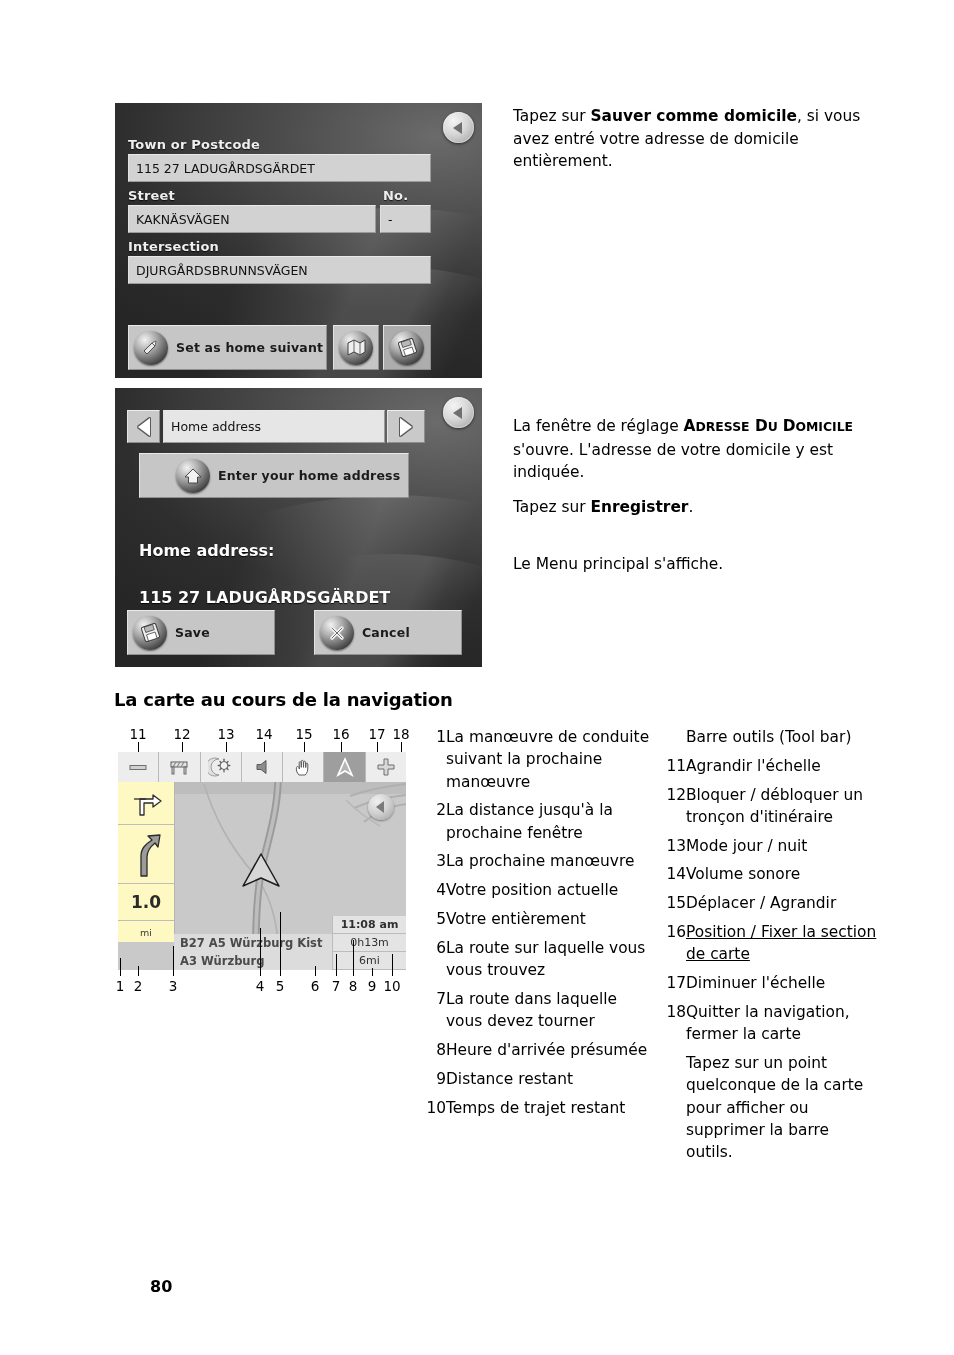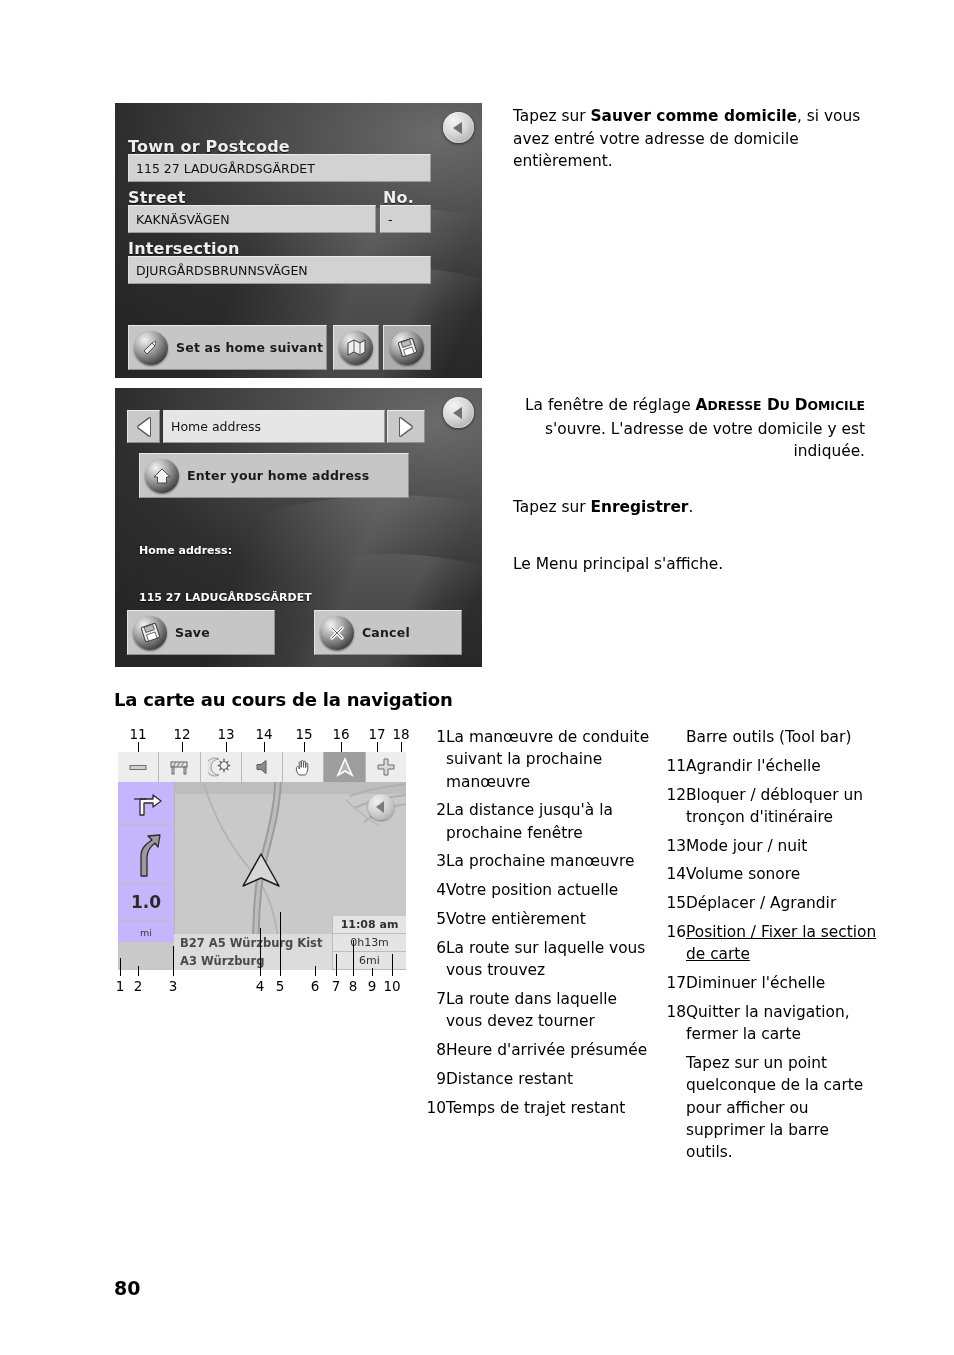--- a/index.html
+++ b/index.html
@@ -38,21 +38,21 @@
     border-radius: 50%;
     background: linear-gradient(120deg, rgba(255,255,255,0.00) 36%, rgba(255,255,255,0.10) 52%, rgba(255,255,255,0.00) 64%);
     transform: rotate(-5deg);
     pointer-events: none;
   }
 
   .field-label {
     position: absolute;
     color: #efefef;
     font-weight: bold;
-    font-size: 16px;
+    font-size: 13px;
     letter-spacing: .2px;
     text-shadow: 0 1px 1px rgba(0,0,0,.75);
     white-space: nowrap;
   }
   .field-box {
     position: absolute;
     background: #d2d2d2;
     border: 1px solid #9b9b9b;
     border-top-color: #e9e9e9;
     border-left-color: #e0e0e0;
@@ -128,21 +128,21 @@
     width: 0; height: 0;
     border-top: 9px solid transparent;
     border-bottom: 9px solid transparent;
     border-left: 12px solid #ffffff;
     filter: drop-shadow(1px 0 0 #5a5a5a) drop-shadow(-1px 0 0 #5a5a5a) drop-shadow(0 1px 0 #5a5a5a) drop-shadow(0 -1px 0 #5a5a5a);
   }
   .addr-block {
     position: absolute;
     color: #fdfdfd;
     font-weight: bold;
-    font-size: 11px;
+    font-size: 16px;
     line-height: 15.5px;
     text-shadow: 0 1px 1px rgba(0,0,0,.8);
     white-space: pre;
   }
 
   
   .ptext {
     position: absolute;
     font-family: "DejaVu Sans", sans-serif;
     font-size: 15.4px;
@@ -203,21 +203,21 @@
 
   .maparea {
     position: absolute;
     left: 0; top: 30px; right: 0; bottom: 0;
     background: #c9c9c9;
   }
   .infopanel {
     position: absolute;
     left: 0; top: 0;
     width: 56px; height: 160px;
-    background: #c4b5fd;
+    background: #fef9c3;
     border-right: 1px solid #b5b5b5;
   }
   .infopanel .cell {
     position: relative;
     border-bottom: 1px solid #bdbdbd;
     display: flex; align-items: center; justify-content: center;
   }
   .dist-big {
     font-size: 17px; font-weight: bold; color: #2a2a2a;
     font-family: "DejaVu Sans", sans-serif;
@@ -285,23 +285,24 @@
     margin-bottom: 6.5px;
   }
   .legend .n {
     flex: 0 0 auto;
     text-align: right;
   }
   .legend .t { flex: 1 1 auto; }
 
   .pageno {
     position: absolute;
-    font-size: 19px;
+    font-size: 16px;
     font-weight: bold;
     font-family: "DejaVu Sans", sans-serif;
+    margin-left: 36px;
   }
 </style>
 </head>
 <body>
 
 <div class="shot" style="left:115px; top:103px; width:367px; height:275px;">
   <div class="swoosh"></div>
   <div class="swoosh2"></div>
 
   <div class="back-btn" style="left:328px; top:9px;">
@@ -364,21 +365,21 @@
   </div>
 
   <div class="arrow-btn" style="left:12px; top:22px; width:33px; height:33px;">
     <span class="lt"></span>
   </div>
   <div class="field-box" style="left:48px; top:22px; width:222px; height:33px; background:#e6e6e6;">Home address</div>
   <div class="arrow-btn" style="left:272px; top:22px; width:38px; height:33px;">
     <span class="rt"></span>
   </div>
 
-  <div class="sbtn" style="left:24px; top:65px; width:270px; height:45px;">
+  <div class="sbtn" style="left:24px; top:65px; width:270px; height:45px;padding-left:31px;">
     <span class="orb">
       <svg width="20" height="20" viewBox="0 0 20 20" aria-hidden="true">
         <path d="M10 3 L18 11 L14.5 11 L14.5 17 L5.5 17 L5.5 11 L2 11 Z" fill="#f2f2f2" stroke="#3c3c3c" stroke-width=".9"></path>
       </svg>
     </span>
     <span class="lbl">Enter your home address</span>
   </div>
 
   <div class="addr-block" style="left:24px; top:124px;">
     <div>Home address:</div>
@@ -404,21 +405,21 @@
     <span class="orb">
       <svg width="20" height="20" viewBox="0 0 20 20" aria-hidden="true">
         <path d="M5 5 L15 15 M15 5 L5 15" stroke="#f4f4f4" stroke-width="3.4" stroke-linecap="round" fill="none"></path>
         <path d="M5 5 L15 15 M15 5 L5 15" stroke="#6a6a6a" stroke-width="1" stroke-linecap="round" fill="none"></path>
       </svg>
     </span>
     <span class="lbl">Cancel</span>
   </div>
 </div>
 
-<div class="ptext" style="left:513px; top:394px; width:352px;text-align:right;">
+<div class="ptext" style="left:513px; top:415px; width:352px;">
   <span>La fenêtre de réglage </span><span class="sc"><span class="cap">A</span><span class="sm">DRESSE</span> <span class="cap">D</span><span class="sm">U</span></span> <span class="sc"><span class="cap">D</span><span class="sm">OMICILE</span></span><span> s'ouvre. L'adresse de votre domicile y est indiquée.</span>
 </div>
 
 <div class="ptext" style="left:513px; top:496px; width:352px;">
   <span>Tapez sur </span><b>Enregistrer</b><span>.</span>
 </div>
 
 <div class="ptext" style="left:513px; top:553px; width:352px;">
   <span>Le Menu principal s'affiche.</span>
 </div>

